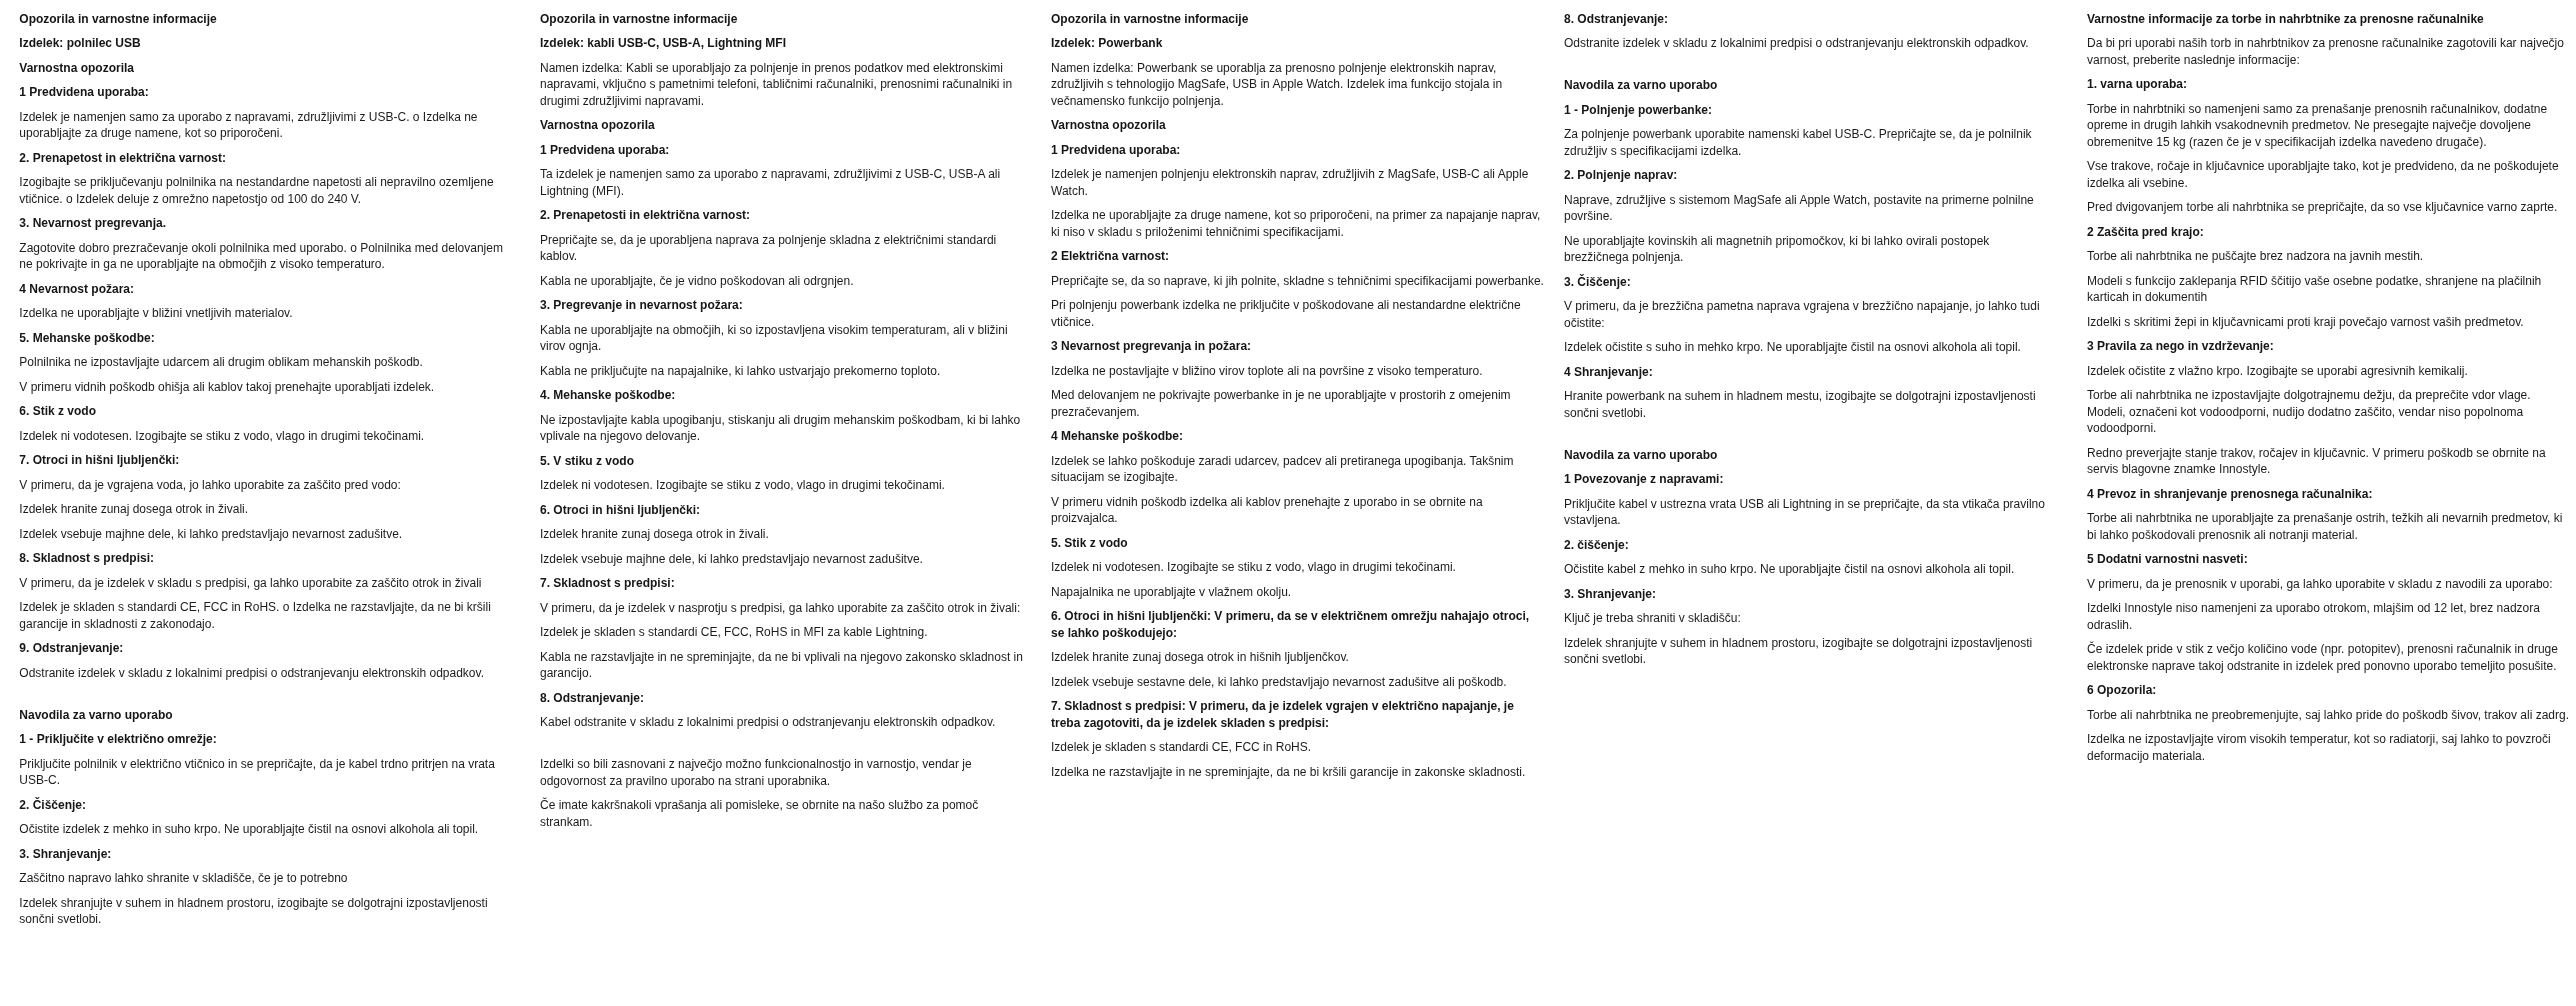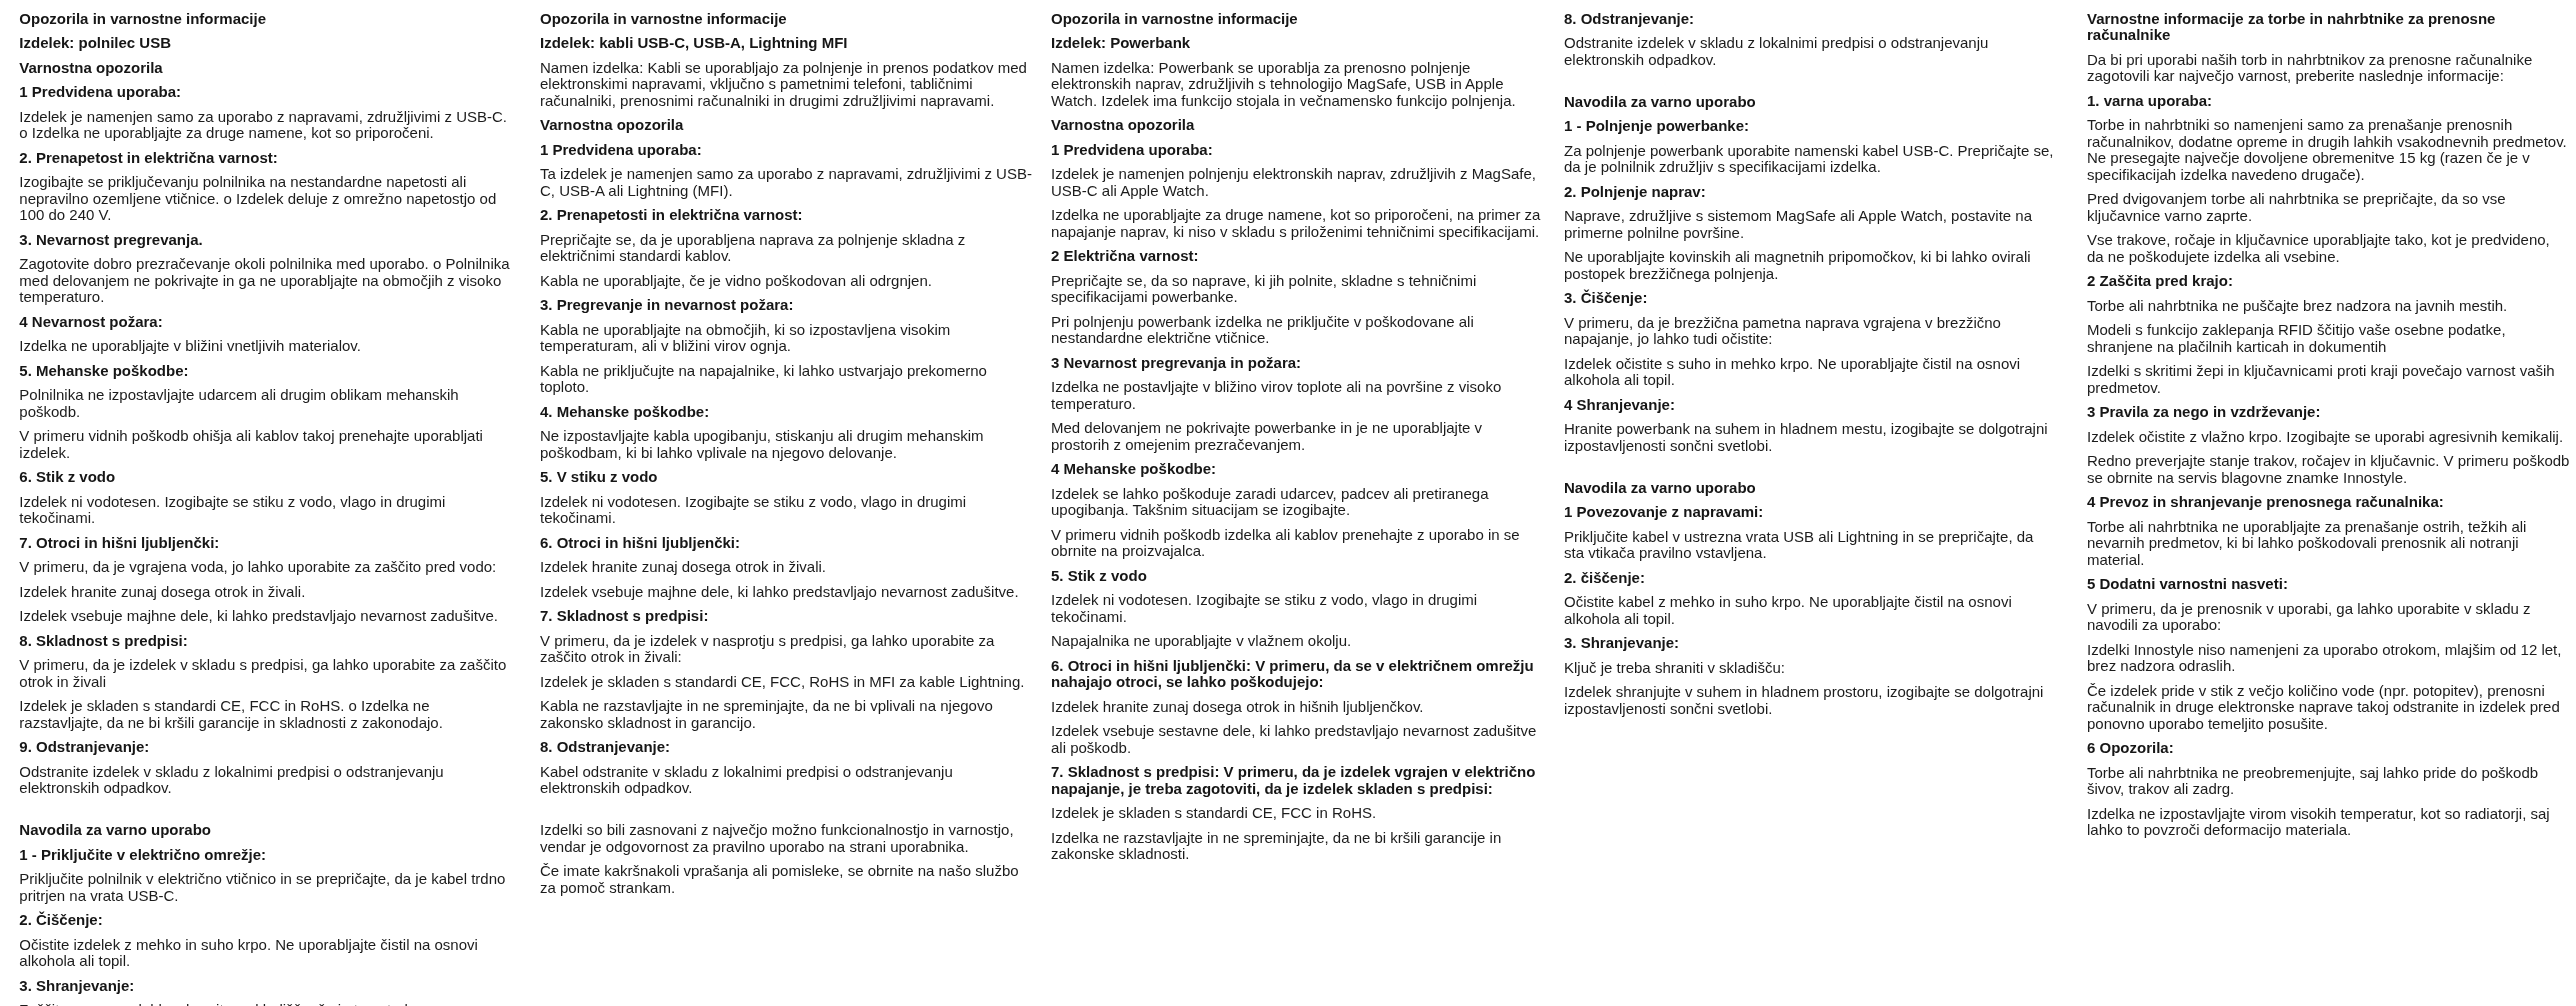--- a/index.html
+++ b/index.html
@@ -8,21 +8,21 @@
     background: #ffffff;
   }
   #page {
     position: relative;
     width: 2576px;
     height: 1006px;
     background: #ffffff;
     overflow: hidden;
     font-family: "Liberation Sans", "DejaVu Sans", sans-serif;
     color: #1c1c1c;
-    font-size: 15px;
+    font-size: 12px;
     line-height: 16.5px;
     -webkit-font-smoothing: antialiased;
   }
   .doc-column {
     position: absolute;
     top: 10.5px;
     width: 493px;
   }
   .doc-column .h {
     font-weight: 700;
@@ -162,28 +162,29 @@
       <p class="p">Očistite kabel z mehko in suho krpo. Ne uporabljajte čistil na osnovi alkohola ali topil.</p>
       <p class="h">3. Shranjevanje:</p>
       <p class="p">Ključ je treba shraniti v skladišču:</p>
       <p class="p">Izdelek shranjujte v suhem in hladnem prostoru, izogibajte se dolgotrajni izpostavljenosti sončni svetlobi.</p>
     </div>
   <div id="col-4" class="doc-column">
       <p class="h">Varnostne informacije za torbe in nahrbtnike za prenosne računalnike</p>
       <p class="p">Da bi pri uporabi naših torb in nahrbtnikov za prenosne računalnike zagotovili kar največjo varnost, preberite naslednje informacije:</p>
       <p class="h">1. varna uporaba:</p>
       <p class="p">Torbe in nahrbtniki so namenjeni samo za prenašanje prenosnih računalnikov, dodatne opreme in drugih lahkih vsakodnevnih predmetov. Ne presegajte največje dovoljene obremenitve 15 kg (razen če je v specifikacijah izdelka navedeno drugače).</p>
+      <p class="p">Vse trakove, ročaje in ključavnice uporabljajte tako, kot je predvideno, da ne poškodujete izdelka ali vsebine.</p>
       <p class="p">Pred dvigovanjem torbe ali nahrbtnika se prepričajte, da so vse ključavnice varno zaprte.</p>
-      <p class="p">Vse trakove, ročaje in ključavnice uporabljajte tako, kot je predvideno, da ne poškodujete izdelka ali vsebine.</p>
       <p class="h">2 Zaščita pred krajo:</p>
       <p class="p">Torbe ali nahrbtnika ne puščajte brez nadzora na javnih mestih.</p>
       <p class="p">Modeli s funkcijo zaklepanja RFID ščitijo vaše osebne podatke, shranjene na plačilnih karticah in dokumentih</p>
       <p class="p">Izdelki s skritimi žepi in ključavnicami proti kraji povečajo varnost vaših predmetov.</p>
       <p class="h">3 Pravila za nego in vzdrževanje:</p>
       <p class="p">Izdelek očistite z vlažno krpo. Izogibajte se uporabi agresivnih kemikalij.</p>
+      <p class="p">Torbe ali nahrbtnika ne izpostavljajte dolgotrajnemu dežju, da preprečite vdor vlage. Modeli, označeni kot vodoodporni, nudijo dodatno zaščito, vendar niso popolnoma vodoodporni.</p>
       <p class="p">Redno preverjajte stanje trakov, ročajev in ključavnic. V primeru poškodb se obrnite na servis blagovne znamke Innostyle.</p>
       <p class="h">4 Prevoz in shranjevanje prenosnega računalnika:</p>
       <p class="p">Torbe ali nahrbtnika ne uporabljajte za prenašanje ostrih, težkih ali nevarnih predmetov, ki bi lahko poškodovali prenosnik ali notranji material.</p>
       <p class="h">5 Dodatni varnostni nasveti:</p>
       <p class="p">V primeru, da je prenosnik v uporabi, ga lahko uporabite v skladu z navodili za uporabo:</p>
       <p class="p">Izdelki Innostyle niso namenjeni za uporabo otrokom, mlajšim od 12 let, brez nadzora odraslih.</p>
       <p class="p">Če izdelek pride v stik z večjo količino vode (npr. potopitev), prenosni računalnik in druge elektronske naprave takoj odstranite in izdelek pred ponovno uporabo temeljito posušite.</p>
       <p class="h">6 Opozorila:</p>
       <p class="p">Torbe ali nahrbtnika ne preobremenjujte, saj lahko pride do poškodb šivov, trakov ali zadrg.</p>
       <p class="p">Izdelka ne izpostavljajte virom visokih temperatur, kot so radiatorji, saj lahko to povzroči deformacijo materiala.</p>

